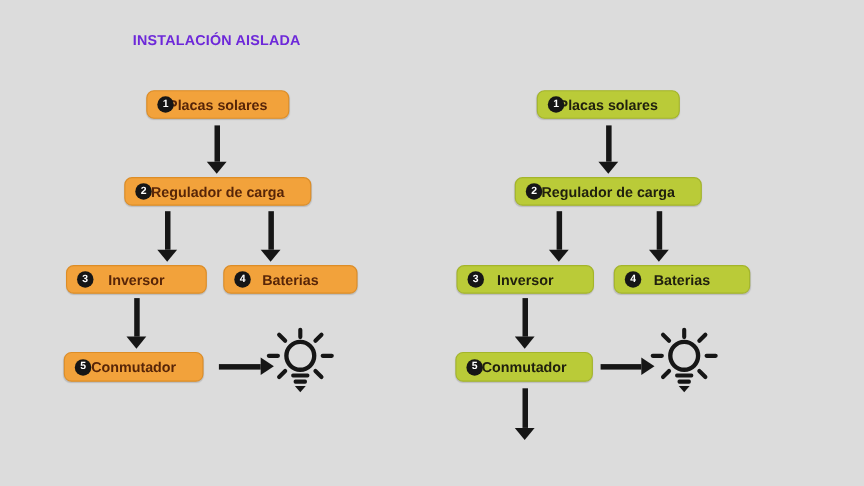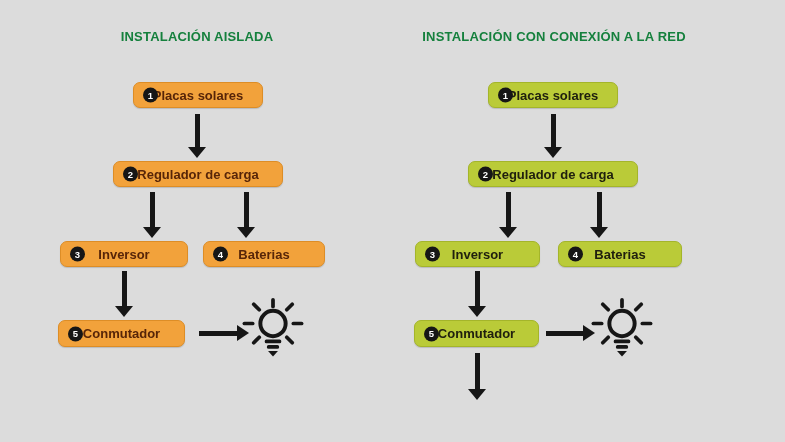--- a/index.html
+++ b/index.html
@@ -5,21 +5,21 @@
   html,body { margin:0; padding:0; background:#ffffff; }
   #canvas {
     position:relative;
     width:785px; height:442px;
     background:#dcdcdc;
     overflow:hidden;
     font-family:"Liberation Sans", sans-serif;
   }
   .col-title {
     position:absolute;
-    font-size:13px; font-weight:700; color:#15803d;
+    font-size:13px; font-weight:700; color:#6d28d9;
     text-align:center; letter-spacing:0.2px;
     white-space:nowrap;
   }
   .node {
     position:absolute;
     display:flex; align-items:center; justify-content:center;
     border-radius:7px;
     font-size:13px; font-weight:600;
     box-sizing:border-box;
     box-shadow:0 1px 1px rgba(0,0,0,0.15);
@@ -135,21 +135,20 @@
       <line x1="47.5" y1="41.5" x2="42.5" y2="36.5"></line>
       <circle cx="30" cy="24" r="11.5" stroke-width="3.6"></circle>
     </g>
     <g fill="#161616" stroke="none">
       <rect x="22.5" y="38.5" width="15" height="3.4" rx="1.4"></rect>
       <rect x="24.5" y="43.6" width="11" height="3.4" rx="1.4"></rect>
       <path d="M25.5 49 h9 l-4.5 5 z"></path>
     </g>
   </svg>
 
-  <div class="col-title" style="left:398px; top:29px; width:312px;">INSTALACIÓN CON CONEXIÓN A LA RED</div>
 
   <div class="node green" style="left:488px; top:82px; width:130px; height:26px;">
     <span class="badge">1</span>
     <span class="node-label">Placas solares</span>
   </div>
 
   <div class="varrow" style="left:544px; top:114px; height:44px;">
     <div class="shaft"></div>
     <div class="head"></div>
   </div>

